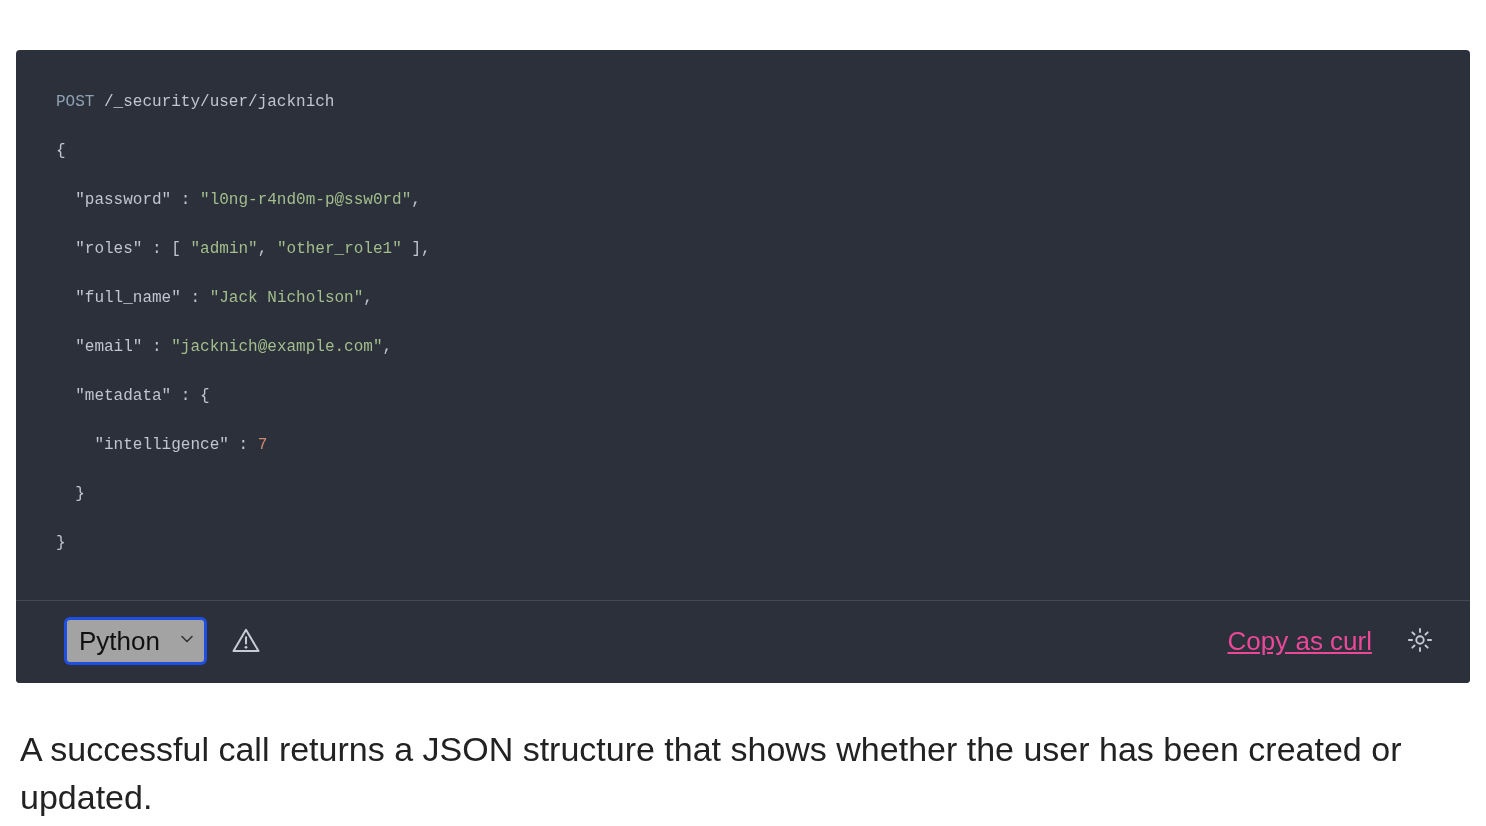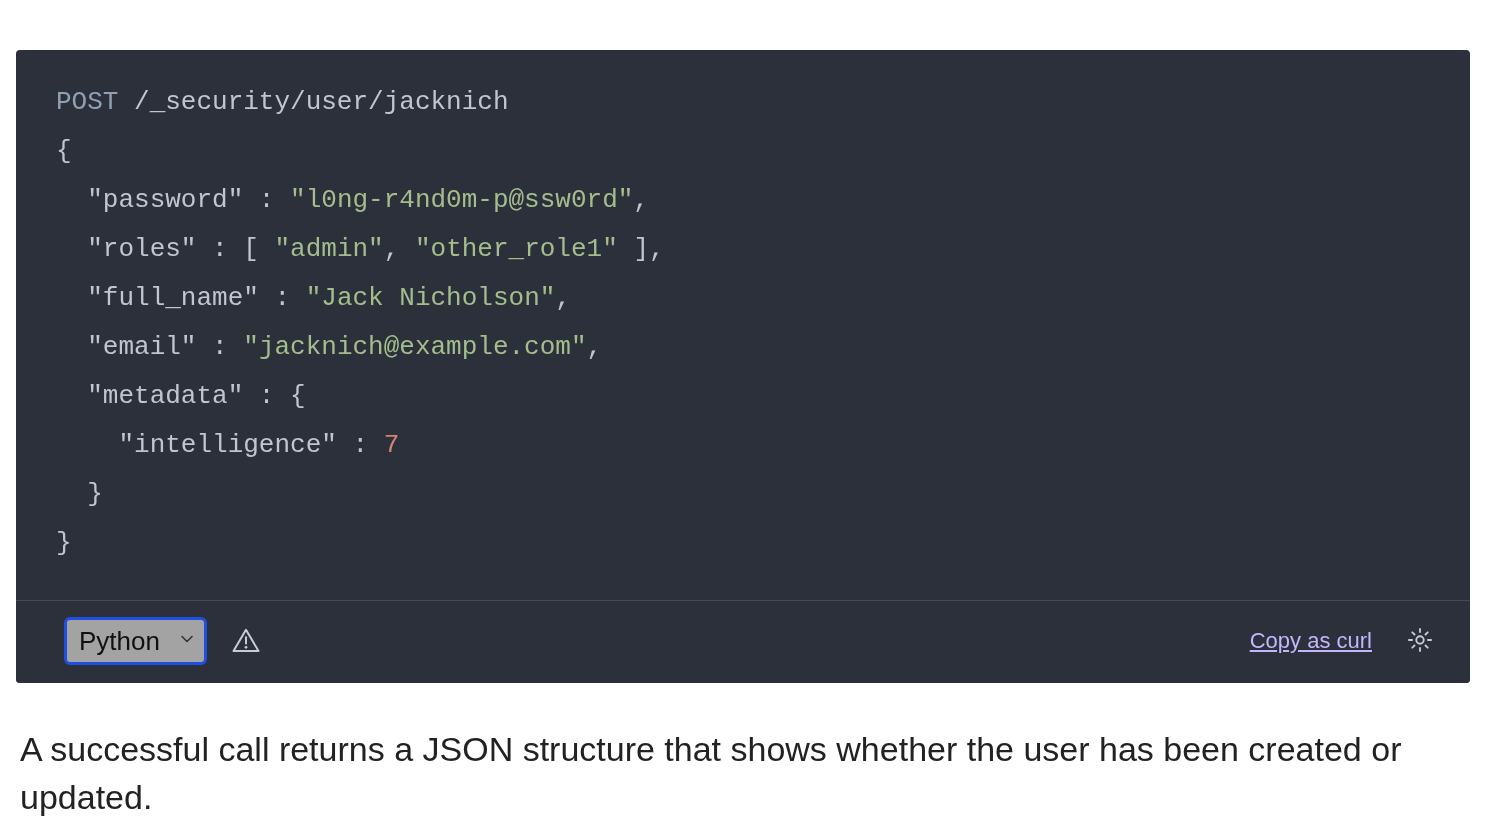--- a/index.html
+++ b/index.html
@@ -16,21 +16,21 @@
       padding: 50px 16px 16px 16px;
     }
     .code-block {
       background: #2b303b;
       border-radius: 4px;
       overflow: hidden;
     }
     .code-content {
       padding: 28px 40px 32px 40px;
       font-family: "SFMono-Regular", Consolas, "Liberation Mono", Menlo, monospace;
-      font-size: 26px;
+      font-size: 16px;
       line-height: 49px;
       color: #c0c5ce;
       white-space: pre;
     }
     .tok-method { color: #8fa1b3; }
     .tok-path   { color: #c0c5ce; }
     .tok-punct  { color: #c0c5ce; }
     .tok-key    { color: #c0c5ce; }
     .tok-string { color: #a3be8c; }
     .tok-number { color: #d08770; }
@@ -79,23 +79,23 @@
       pointer-events: none;
     }
 
     .warn-icon, .gear-icon {
       display: inline-flex;
       align-items: center;
       color: #c7ccd4;
     }
 
     .toolbar-link {
-      color: #c4b5fd;
+      color: #ec4899;
       text-decoration: underline;
-      font-size: 22px;
+      font-size: 26px;
       cursor: pointer;
     }
 
     .gear-btn {
       display: inline-flex;
       align-items: center;
       justify-content: center;
       background: none;
       border: none;
       cursor: pointer;

